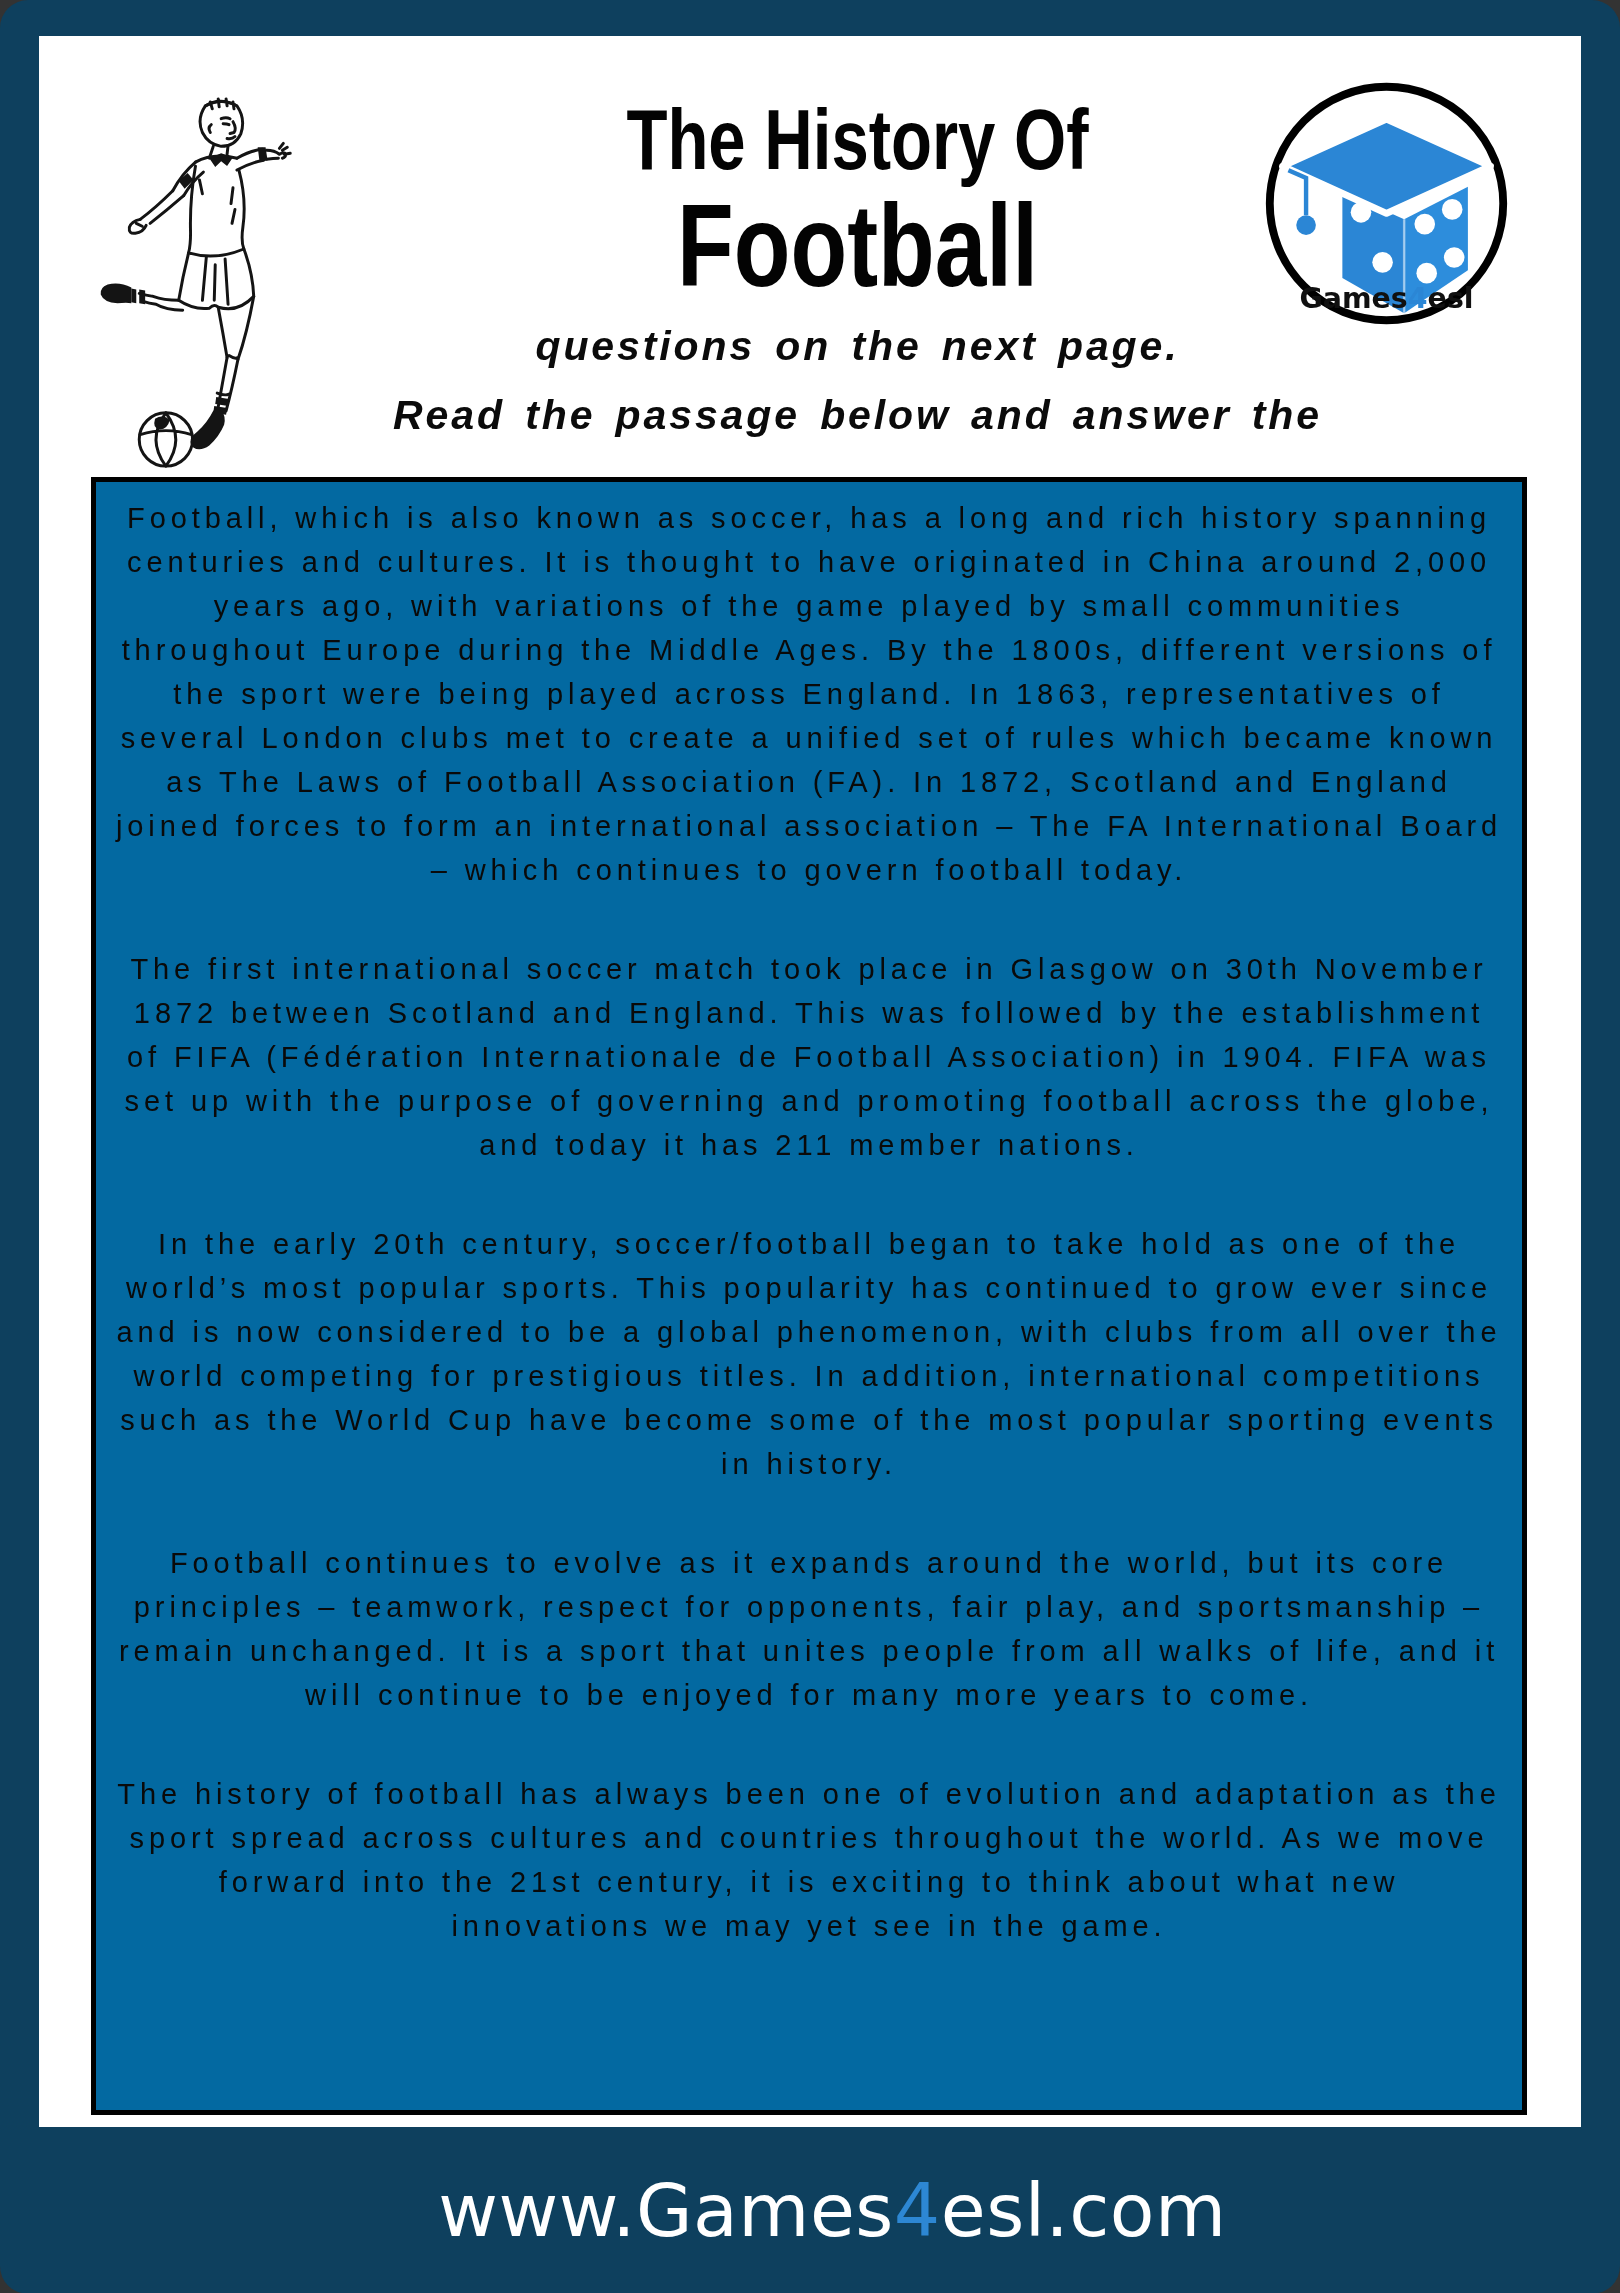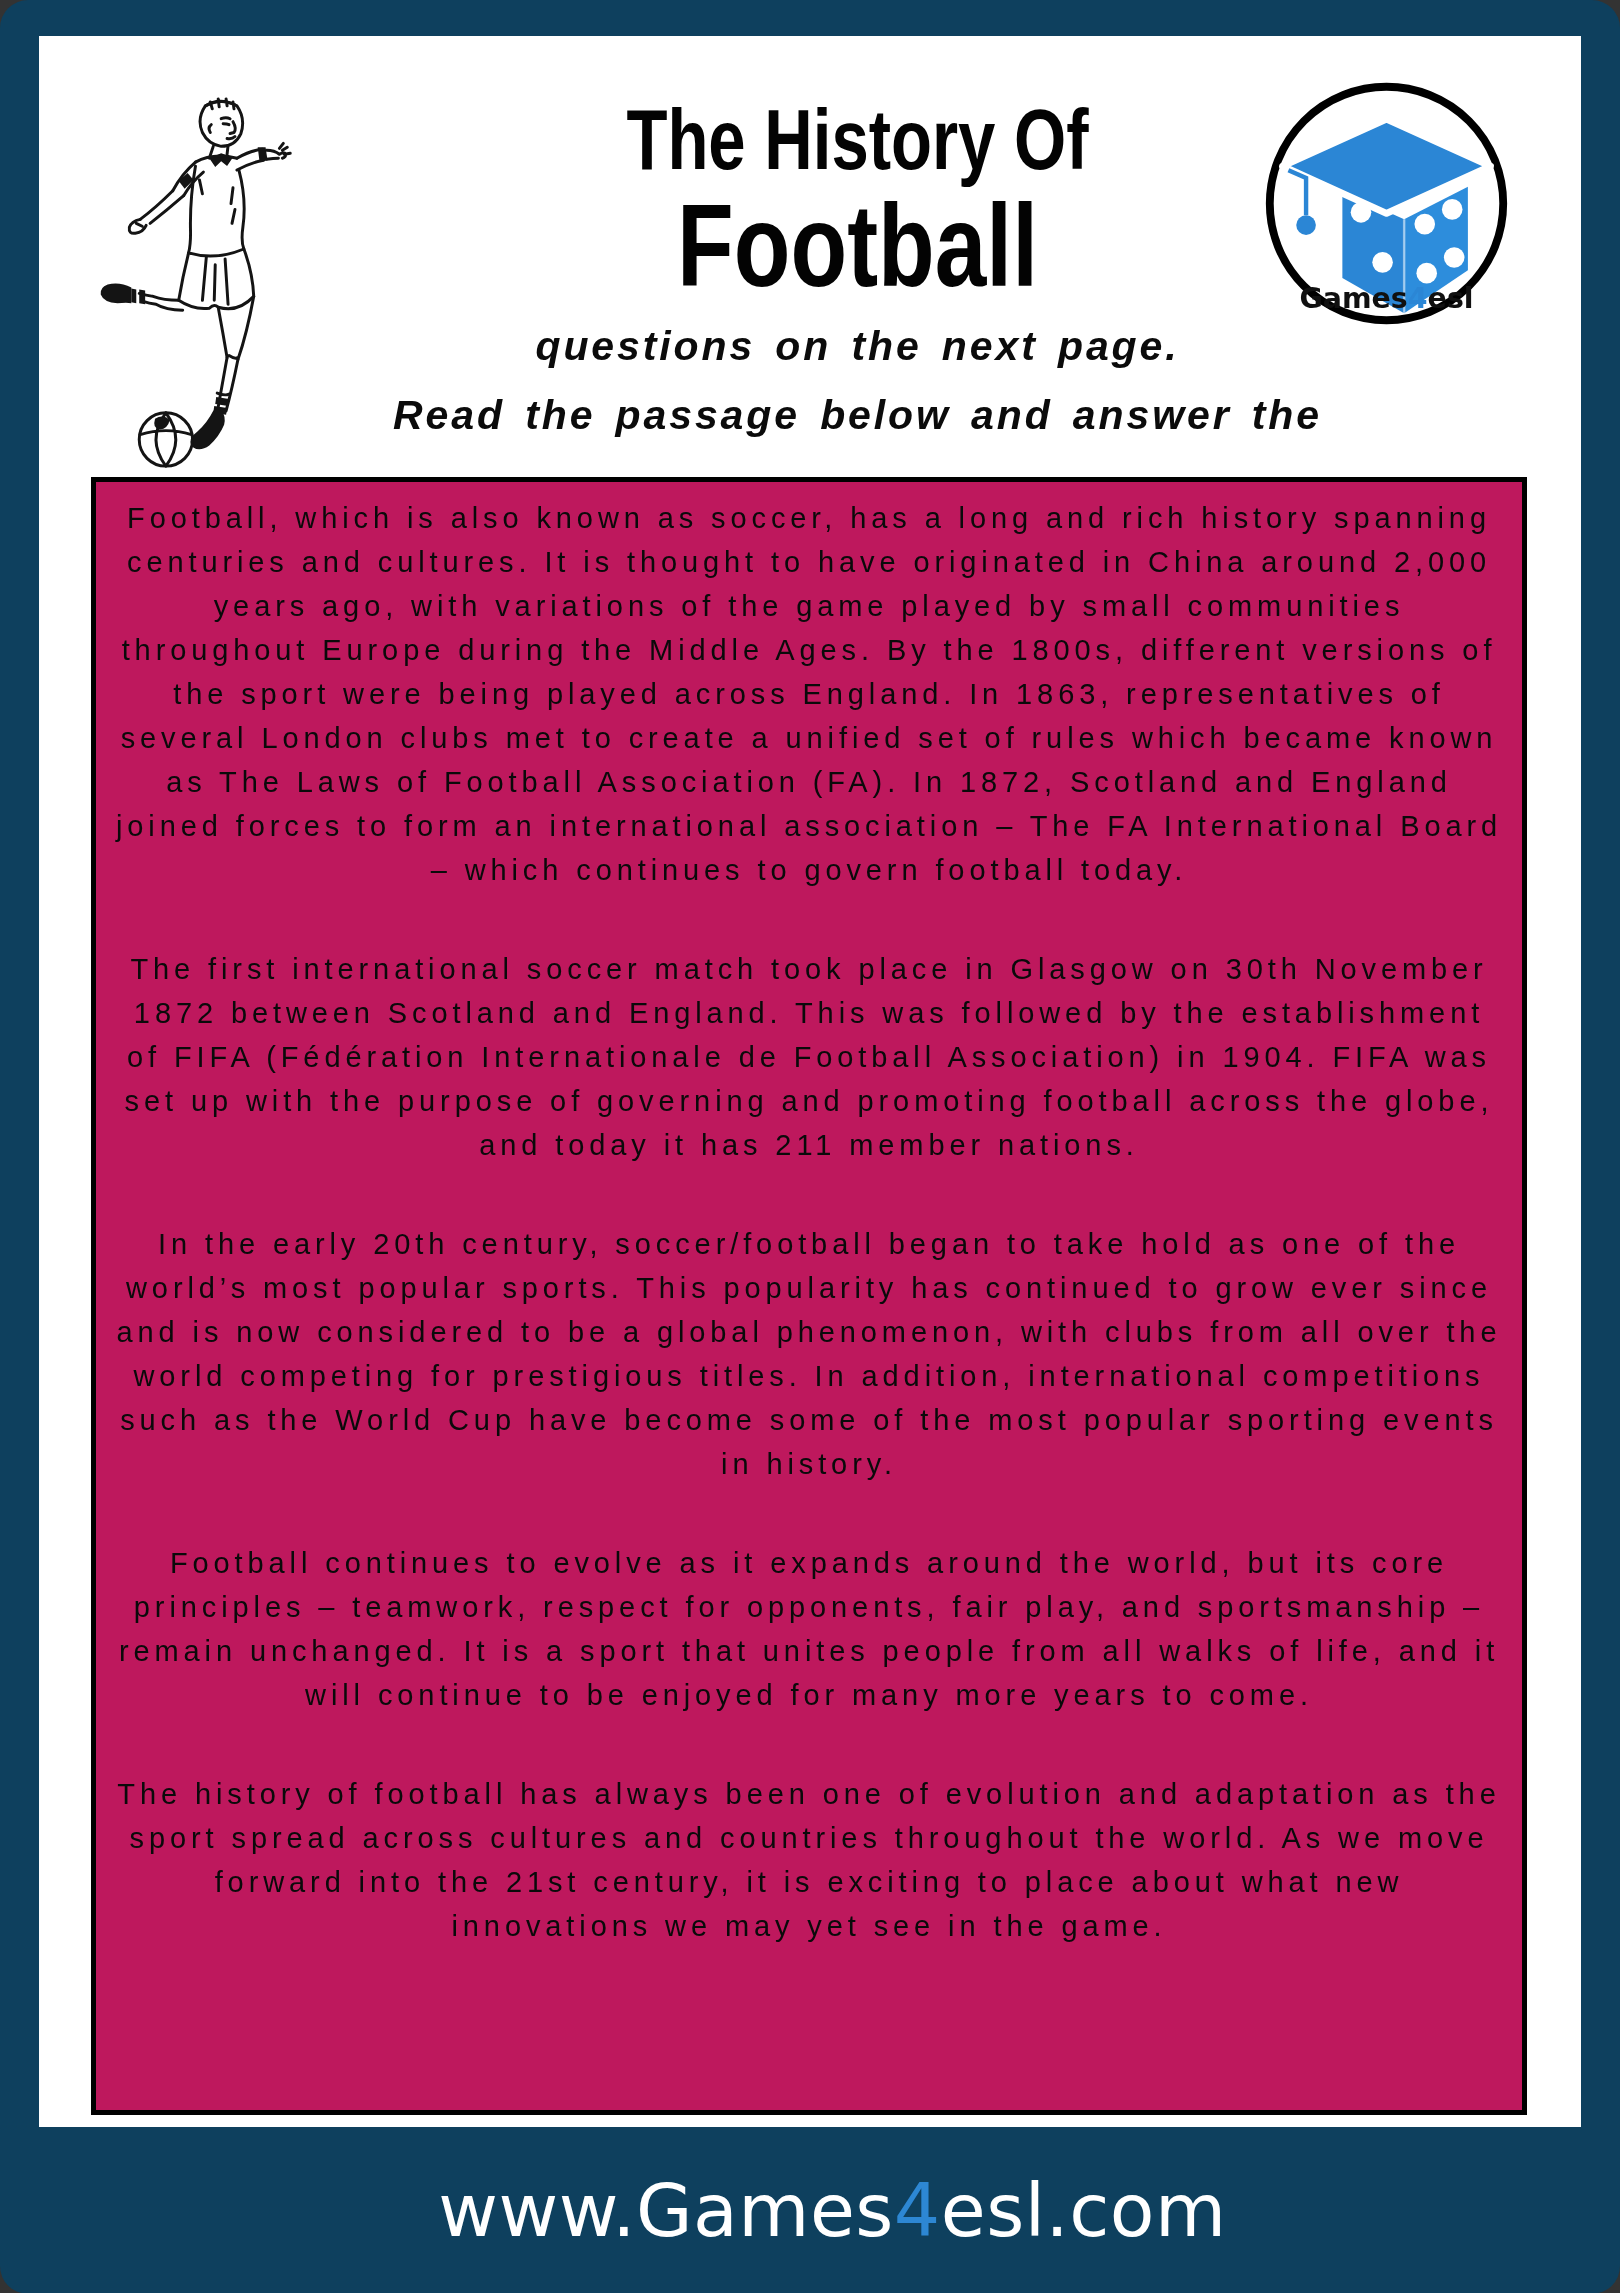--- a/index.html
+++ b/index.html
@@ -45,21 +45,21 @@
     font-weight:700;font-style:italic;color:#0b0b0b;
     letter-spacing:2.9px;word-spacing:5.9px;
   }
   .logo{
     position:absolute;left:1220px;top:40px;width:255px;height:255px;
   }
   
   .passage-box{
     position:absolute;left:52px;top:441px;width:1436px;height:1638px;
     border:5.9px solid #000;
-    background:#be185d;
+    background:#0369a1;
     padding:13.7px 17.6px 0 17.6px;
     text-align:center;
     overflow:hidden;
   }
   .passage-box p{
     font-size:29px;line-height:44px;
     letter-spacing:4.9px;
     color:#0a0a0a;
     margin:0 0 55px 0;
   }
@@ -153,21 +153,21 @@
         <circle cx="48" cy="152" r="10" fill="#2b86d5"></circle>
       </g>
       <text x="130" y="237" text-anchor="middle" font-family="DejaVu Sans, Liberation Sans, sans-serif" font-size="29" font-weight="600" fill="#101010"><tspan>Games</tspan><tspan fill="#2b86d5">4</tspan><tspan>esl</tspan></text>
     </svg>
 
     <div class="passage-box">
       <p>Football, which is also known as soccer, has a long and rich history spanning centuries and cultures. It is thought to have originated in China around 2,000 years ago, with variations of the game played by small communities throughout Europe during the Middle Ages. By the 1800s, different versions of the sport were being played across England. In 1863, representatives of several London clubs met to create a unified set of rules which became known as The Laws of Football Association (FA). In 1872, Scotland and England joined forces to form an international association – The FA International Board – which continues to govern football today.</p>
       <p>The first international soccer match took place in Glasgow on 30th November 1872 between Scotland and England. This was followed by the establishment of FIFA (Fédération Internationale de Football Association) in 1904. FIFA was set up with the purpose of governing and promoting football across the globe, and today it has 211 member nations.</p>
       <p>In the early 20th century, soccer/football began to take hold as one of the world’s most popular sports. This popularity has continued to grow ever since and is now considered to be a global phenomenon, with clubs from all over the world competing for prestigious titles. In addition, international competitions such as the World Cup have become some of the most popular sporting events in history.</p>
       <p>Football continues to evolve as it expands around the world, but its core principles – teamwork, respect for opponents, fair play, and sportsmanship – remain unchanged. It is a sport that unites people from all walks of life, and it will continue to be enjoyed for many more years to come.</p>
-      <p>The history of football has always been one of evolution and adaptation as the sport spread across cultures and countries throughout the world. As we move forward into the 21st century, it is exciting to place about what new innovations we may yet see in the game.</p>
+      <p>The history of football has always been one of evolution and adaptation as the sport spread across cultures and countries throughout the world. As we move forward into the 21st century, it is exciting to think about what new innovations we may yet see in the game.</p>
     </div>
   </div>
 
   <div class="footer">
     <span>www.Games</span>
       <span class="mid">4</span>
       <span>esl.com</span>
   </div>
 </div>
 

